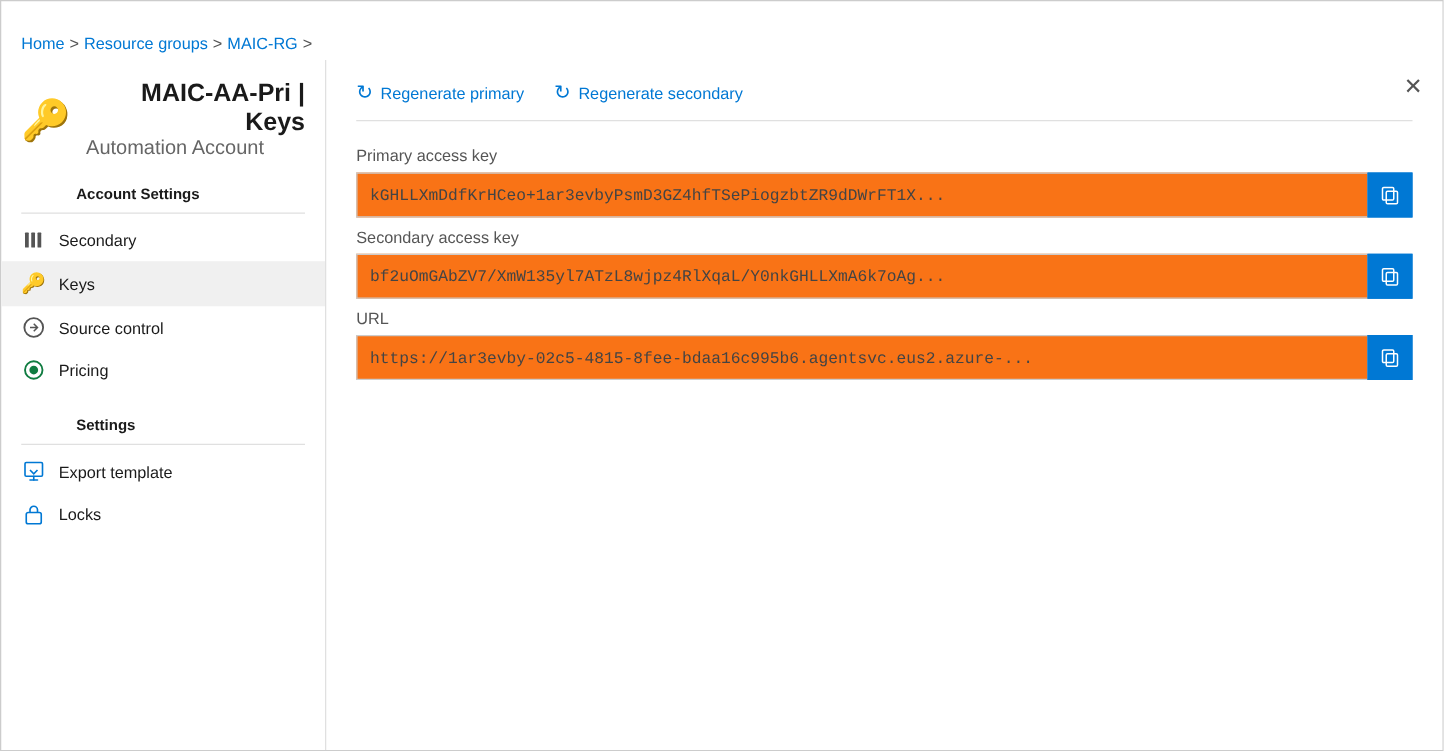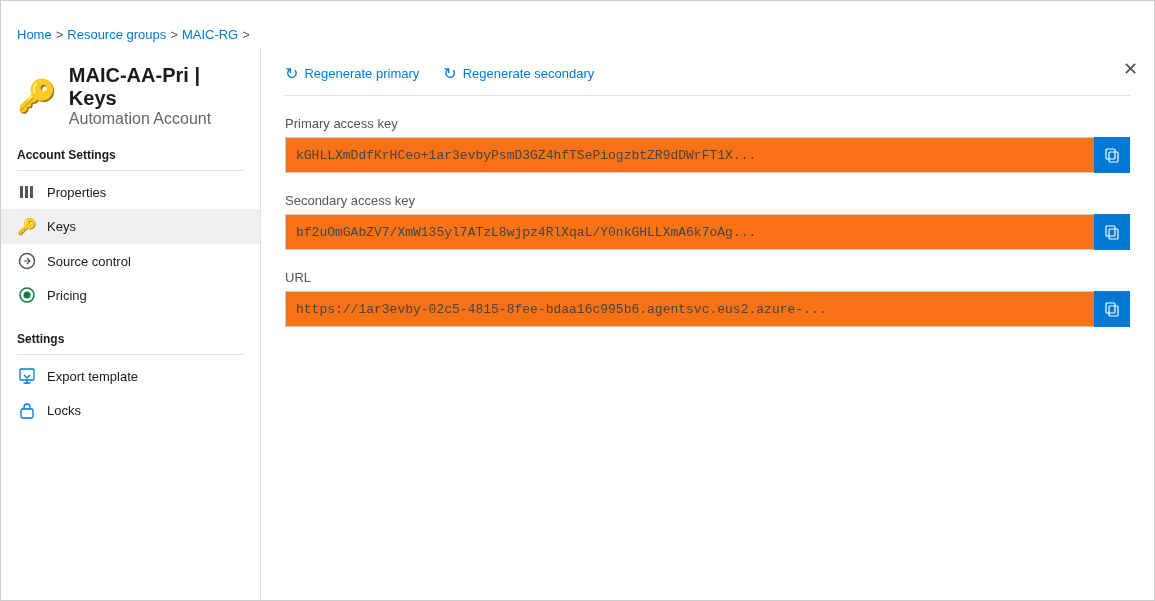--- a/index.html
+++ b/index.html
@@ -58,31 +58,33 @@
       gap: 12px;
       padding: 16px 16px 8px 16px;
     }
     .sidebar-header-icon {
       font-size: 32px;
     }
     .sidebar-header-text h1 {
       font-size: 20px;
       font-weight: 600;
       color: #1a1a1a;
+      text-align: right;
     }
     .sidebar-header-text p {
       font-size: 16px;
       color: #666;
     }
     .sidebar-section-title {
       font-size: 12px;
       font-weight: 600;
       color: #1a1a1a;
       padding: 12px 16px 4px 16px;
       text-transform: none;
+      margin-left: 44px;
     }
     .sidebar-divider {
       height: 1px;
       background: #e0e0e0;
       margin: 4px 16px 4px 16px;
     }
     .sidebar-item {
       display: flex;
       align-items: center;
       gap: 10px;
@@ -141,21 +143,21 @@
       background: none;
       border: none;
       font-size: 13px;
       font-family: inherit;
     }
     .refresh-icon {
       font-size: 16px;
     }
     
     .key-section {
-      margin-bottom: 20px;
+      margin-bottom: 8px;
     }
     .key-label {
       font-size: 13px;
       color: #555;
       margin-bottom: 6px;
     }
     .key-field-row {
       display: flex;
       align-items: center;
       gap: 0;
@@ -218,21 +220,21 @@
       <div class="sidebar-divider"></div>
 
       <div class="sidebar-item">
         <span class="sidebar-item-icon">
           <svg width="18" height="18" viewBox="0 0 18 18" fill="none">
             <rect x="2" y="3" width="3" height="12" rx="0.5" fill="#555"></rect>
             <rect x="7" y="3" width="3" height="12" rx="0.5" fill="#555"></rect>
             <rect x="12" y="3" width="3" height="12" rx="0.5" fill="#555"></rect>
           </svg>
         </span>
-        <span>Properties</span>
+        <span>Secondary</span>
       </div>
 
       <div class="sidebar-item active">
         <span class="sidebar-item-icon" style="color: #d4a000; font-size: 16px;">🔑</span>
         <span>Keys</span>
       </div>
 
       <div class="sidebar-item">
         <span class="sidebar-item-icon">
           <svg width="18" height="18" viewBox="0 0 18 18">

